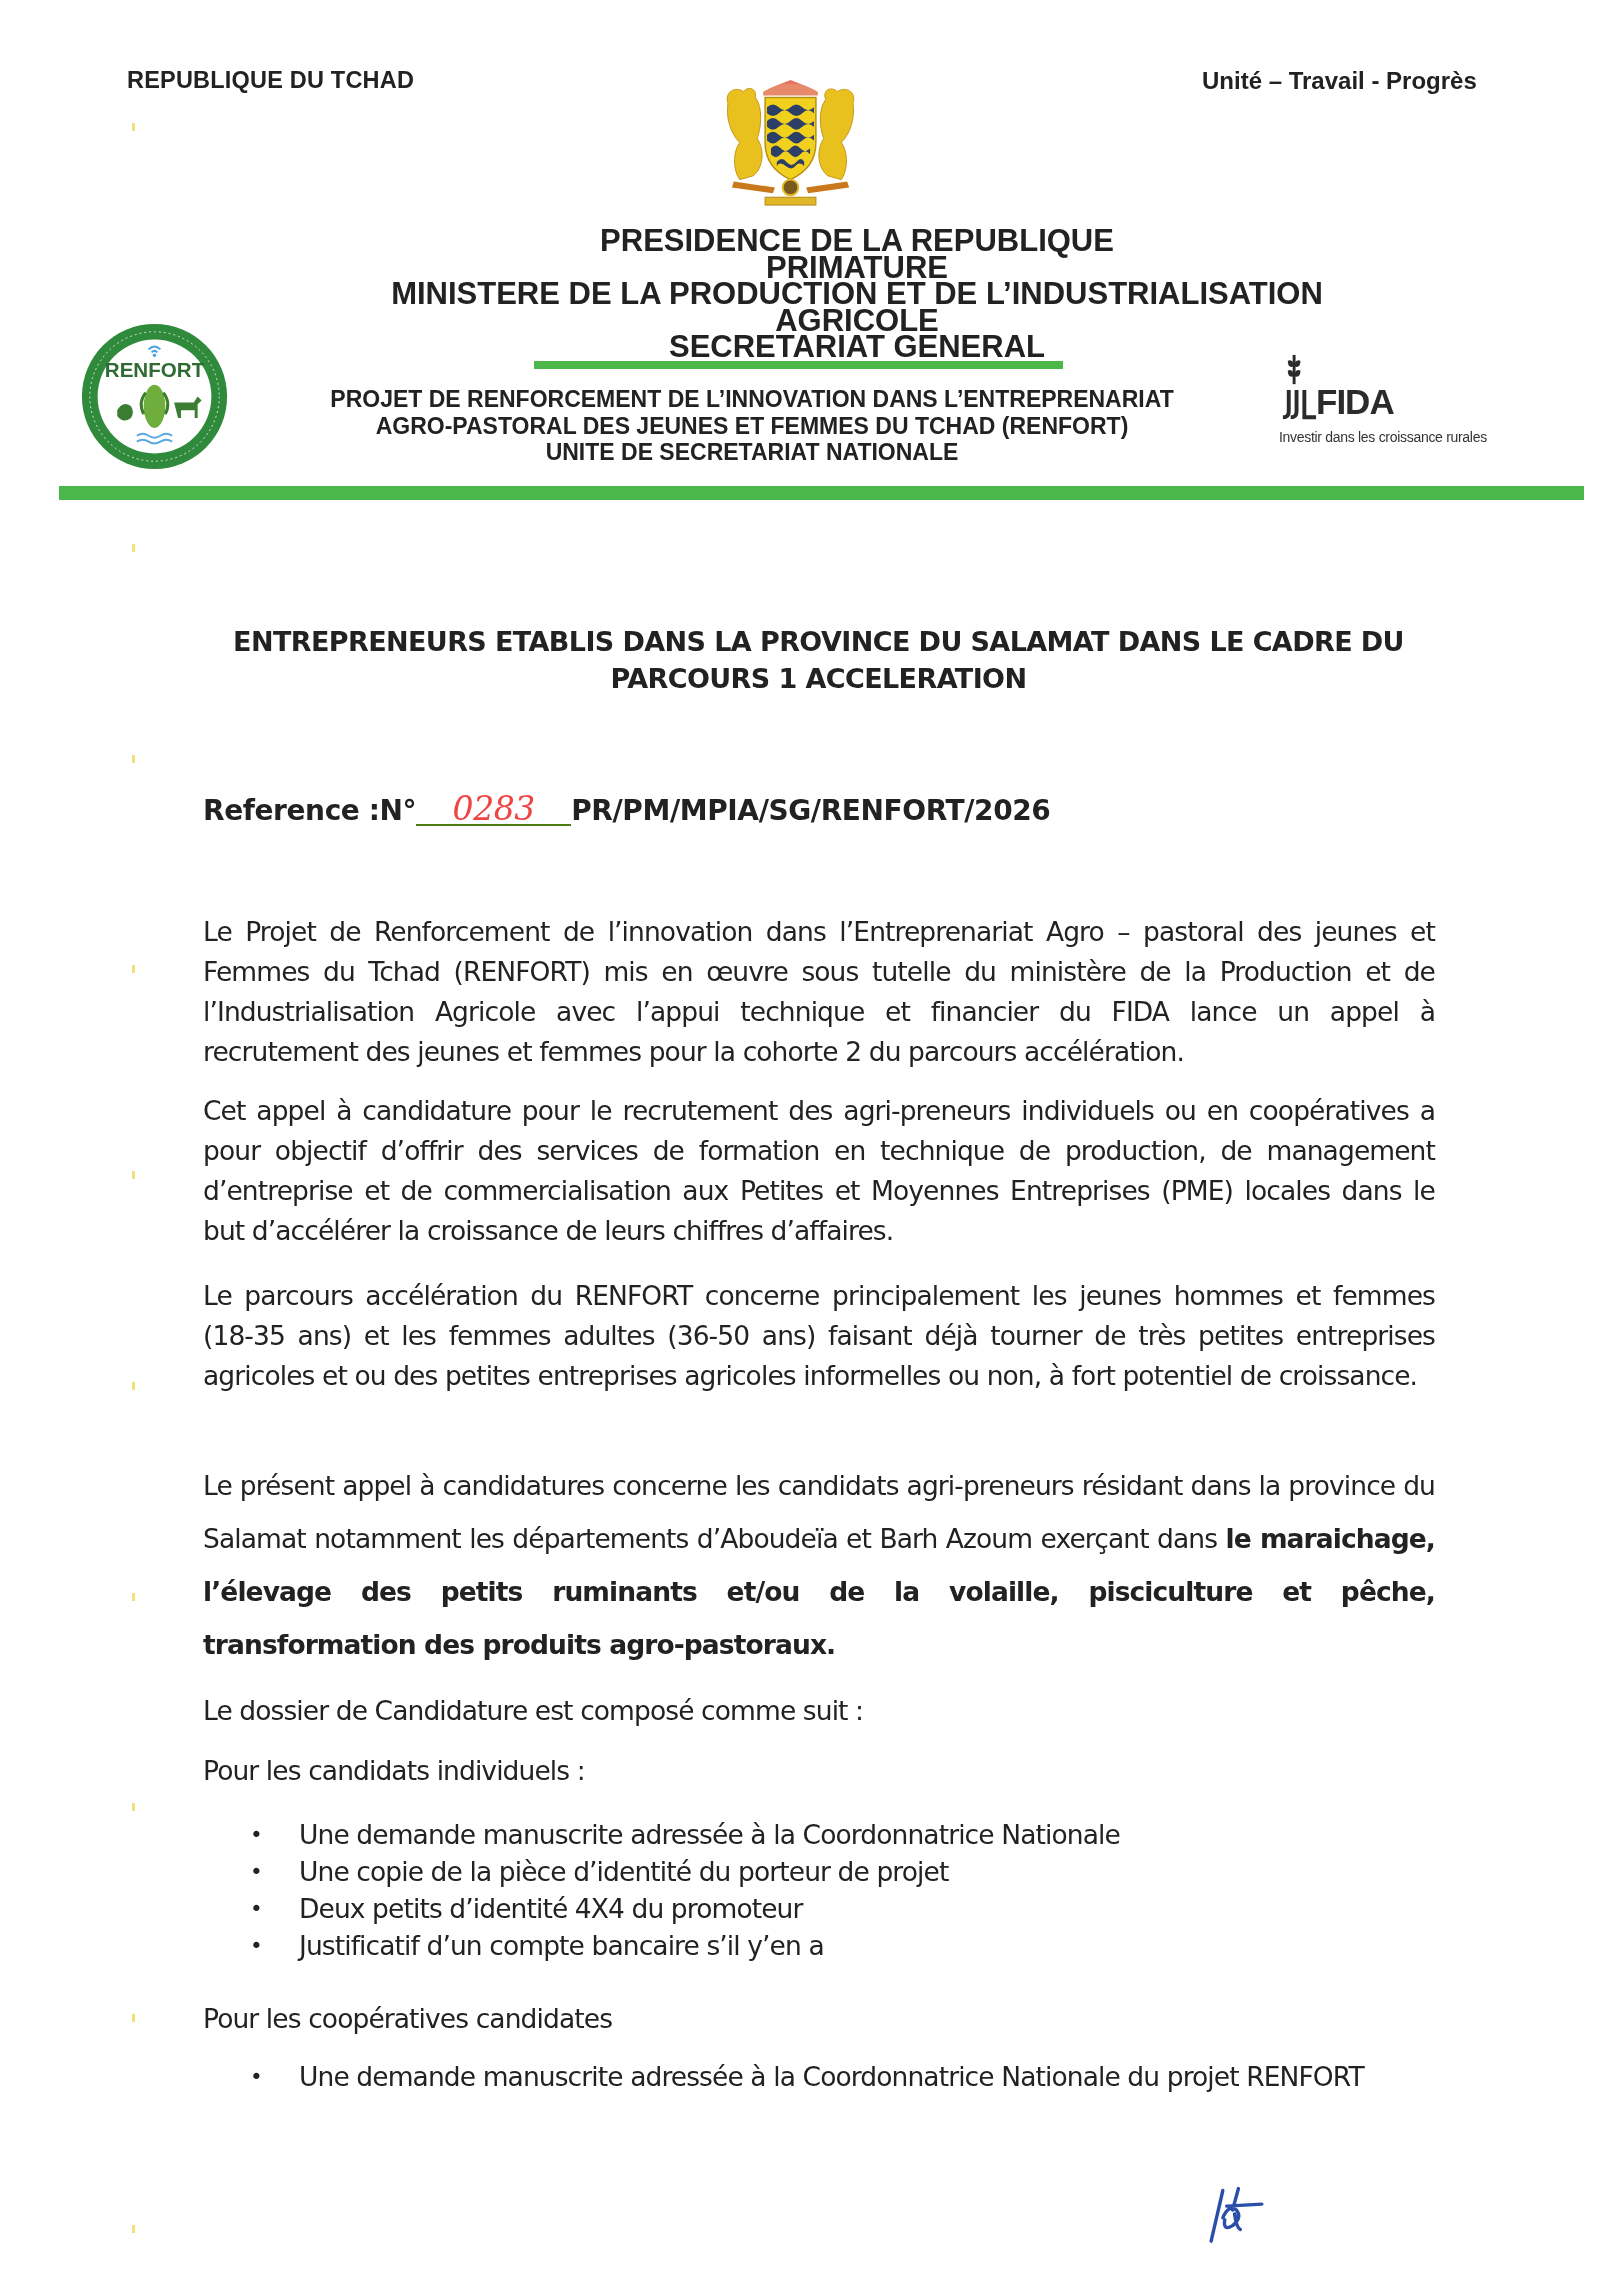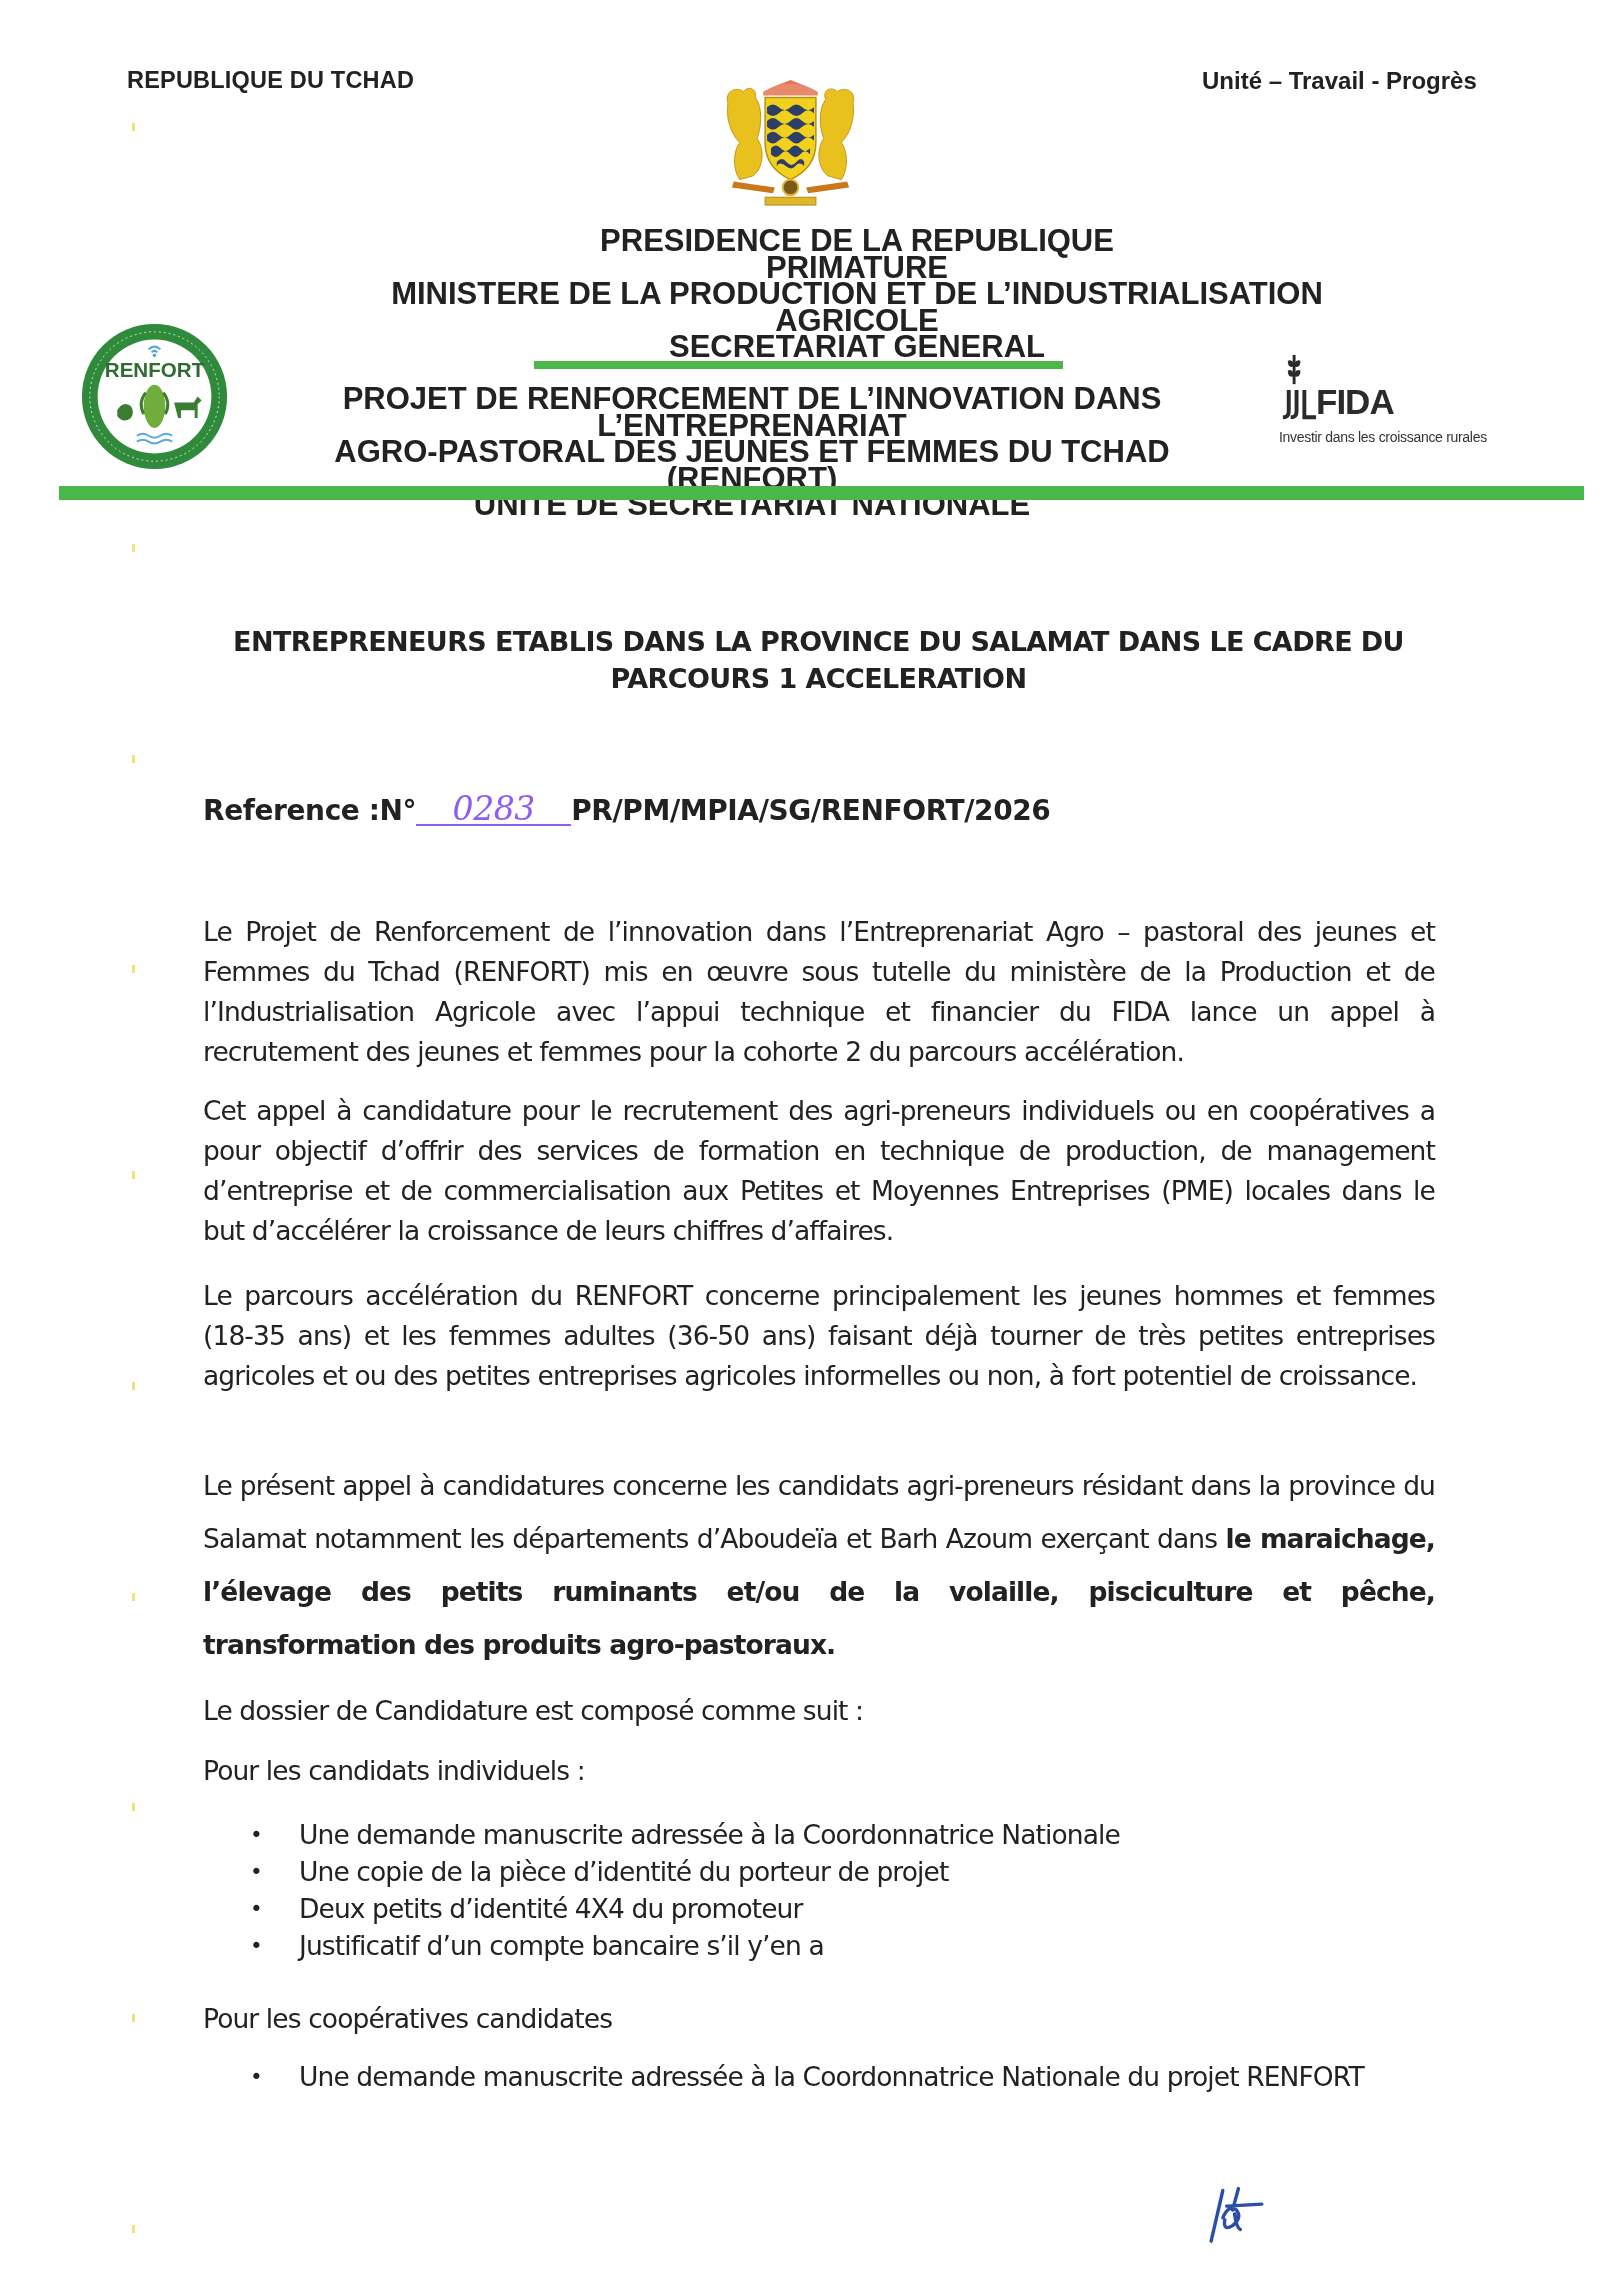--- a/index.html
+++ b/index.html
@@ -5,28 +5,28 @@
   html, body { margin: 0; padding: 0; background: #ffffff; }
   body { width: 1620px; height: 2293px; position: relative; overflow: hidden; color: #1e1e1e; }
   .abs { position: absolute; }
   .hdr { font-family: "Liberation Sans", sans-serif; font-weight: bold; color: #222; }
   .rep { left: 127px; top: 67px; font-size: 23.5px; letter-spacing: 0.2px; }
   .motto { left: 1202px; top: 67px; font-size: 24px; }
   .coa { left: 714px; top: 78px; width: 153px; height: 129px; }
   .gov { left: 372px; top: 228px; width: 970px; text-align: center; font-size: 31px; line-height: 26.5px; }
   .rule-small { left: 534px; top: 361px; width: 529px; height: 7.8px; background: #4cb84a; }
   .renfort-logo { left: 78px; top: 320px; width: 153px; height: 153px; }
-  .proj { left: 294px; top: 386px; width: 916px; text-align: center; font-size: 31px; line-height: 26.5px; }
+  .proj { left: 294px; top: 386px; width: 916px; text-align: center; font-size: 23px; line-height: 26.5px; }
   .fida { left: 1279px; top: 351px; width: 235px; height: 108px; }
   .fida .fida-word { position: absolute; left: 37px; top: 31px; font-family: "Liberation Sans", sans-serif; font-weight: bold; font-size: 35px; color: #2b2b2b; letter-spacing: -1px; }
   .fida .fida-tag { position: absolute; left: 0; top: 78px; font-family: "Liberation Sans", sans-serif; font-size: 14px; color: #333; white-space: nowrap; letter-spacing: -0.3px; }
   .rule-big { left: 59px; top: 486px; width: 1525px; height: 13.7px; background: #49b749; }
   .title { left: 196px; top: 623px; width: 1245px; text-align: center; font-family: "DejaVu Sans", sans-serif; font-weight: bold; font-size: 27px; line-height: 37px; color: #222; letter-spacing: -0.6px; }
   .ref { left: 203px; top: 794px; font-family: "DejaVu Sans", sans-serif; font-weight: bold; font-size: 28px; color: #222; white-space: nowrap; letter-spacing: -0.4px; }
-  .ref .num { display: inline-block; width: 155px; border-bottom: 2px solid #8b5cf6; text-align: center; font-family: "DejaVu Serif", serif; font-style: italic; font-weight: normal; color: #8b5cf6; font-size: 33px; line-height: 27.4px; height: 29px; vertical-align: baseline; }
+  .ref .num { display: inline-block; width: 155px; border-bottom: 2px solid #4d7c0f; text-align: center; font-family: "DejaVu Serif", serif; font-style: italic; font-weight: normal; color: #ef4444; font-size: 33px; line-height: 27.4px; height: 29px; vertical-align: baseline; }
   .body-text { left: 203px; width: 1232px; font-family: "DejaVu Sans", sans-serif; font-size: 26.5px; line-height: 40px; color: #222; text-align: justify; letter-spacing: -0.9px; }
   .p1 { top: 912px; }
   .p2 { top: 1091px; }
   .p3 { top: 1276px; }
   .p4 { top: 1459px; line-height: 53px; }
   .p4 b { font-weight: bold; }
   .p5 { top: 1691px; }
   .p6 { top: 1751px; }
   .list { left: 250px; width: 1196px; margin: 0; padding: 0; list-style: none; font-family: "DejaVu Sans", sans-serif; font-size: 26.5px; line-height: 37px; color: #222; letter-spacing: -0.9px; }
   .list li { position: relative; padding-left: 49px; white-space: nowrap; }

